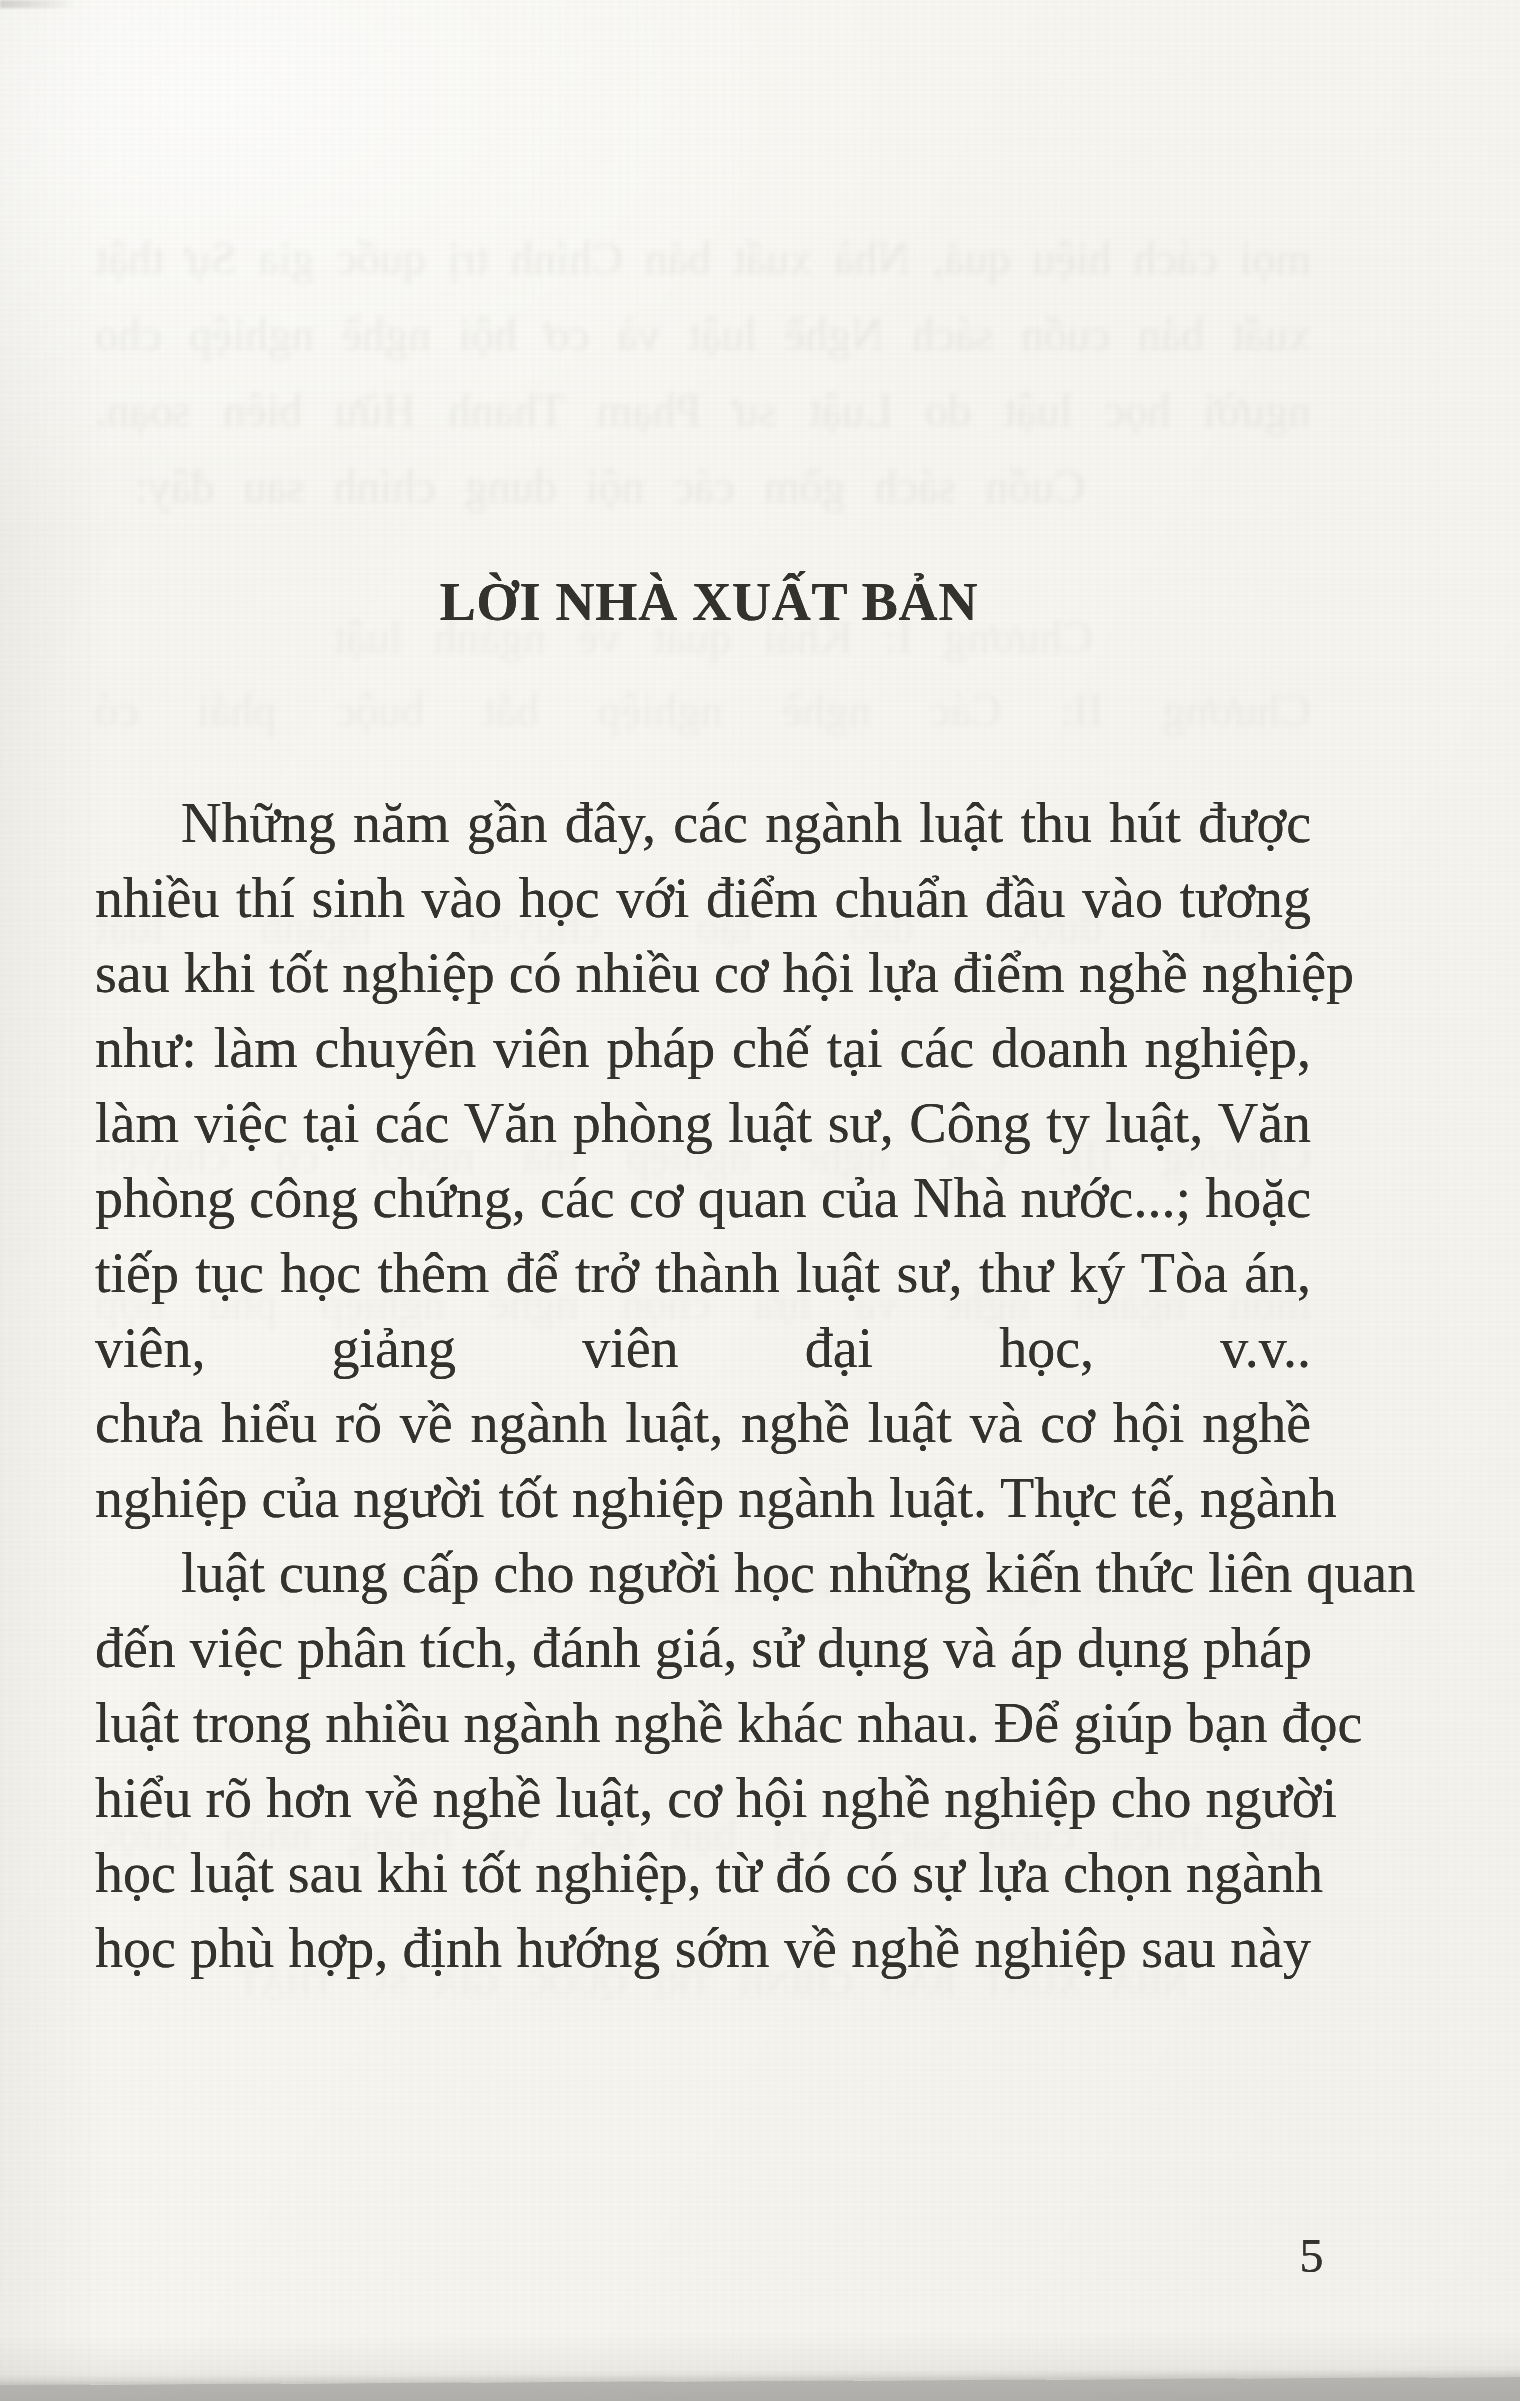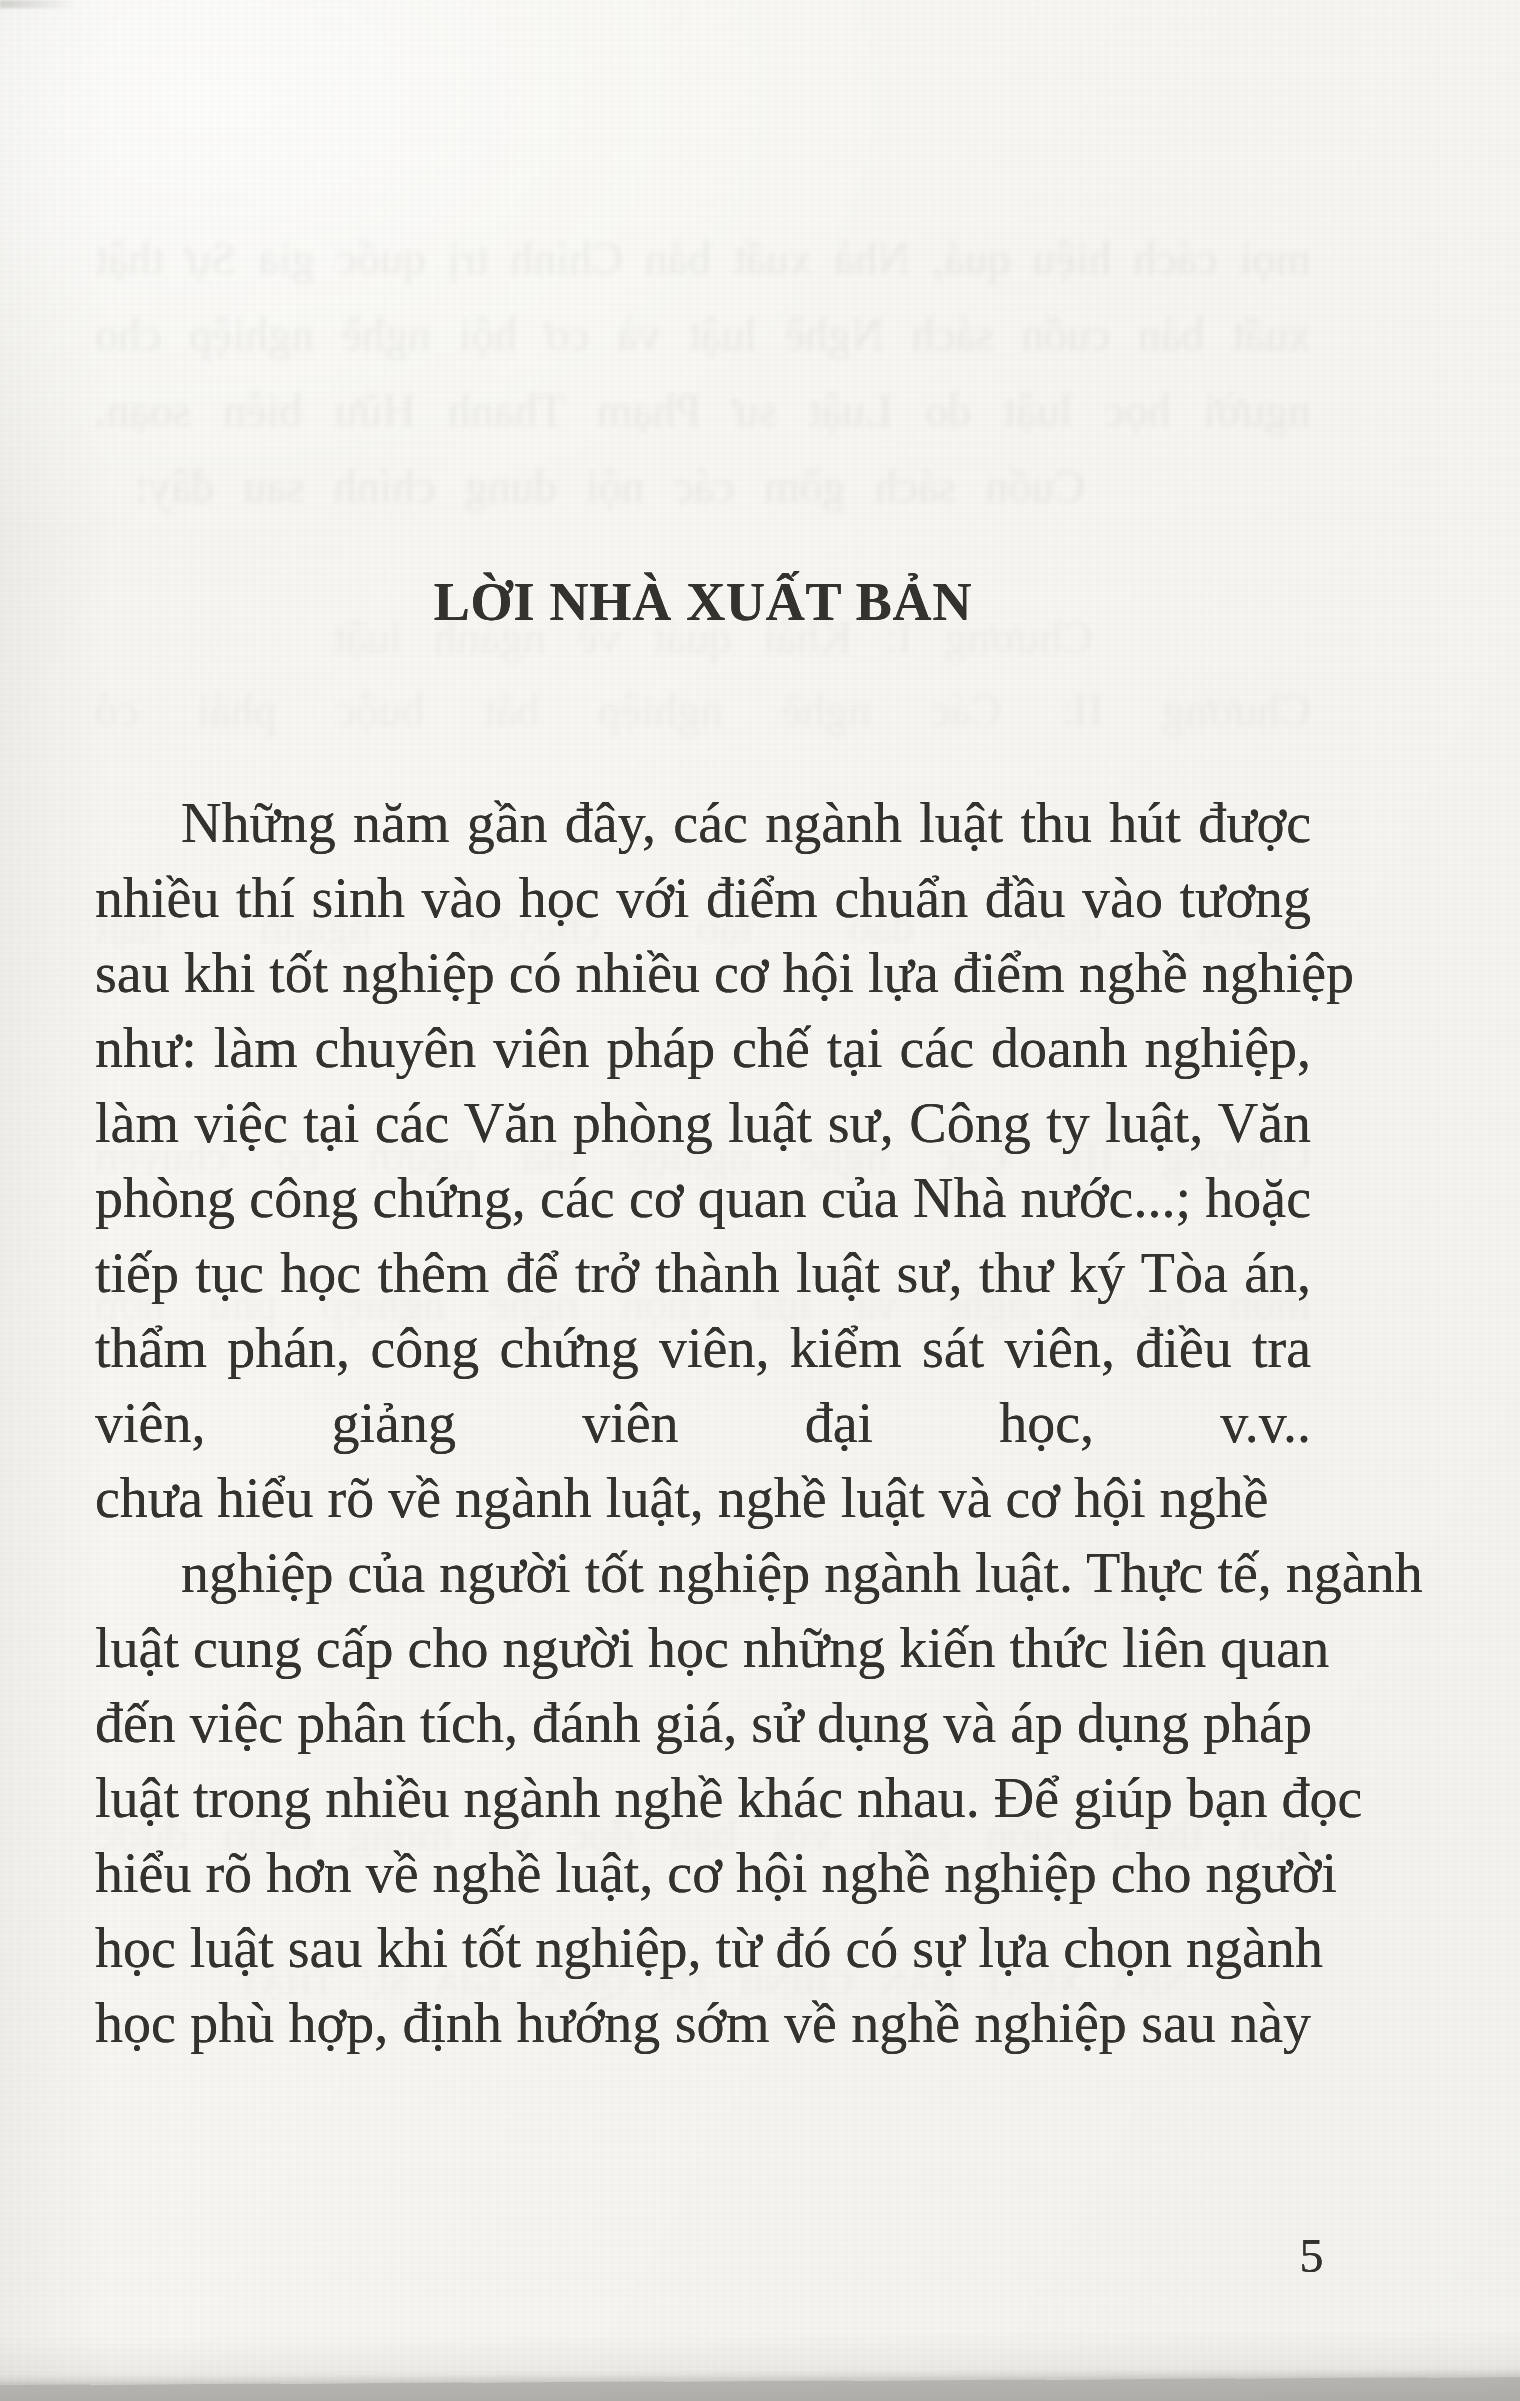--- a/index.html
+++ b/index.html
@@ -53,21 +53,21 @@
   .g6  { top: 899px; opacity: 0.05; }
   .g7  { top: 1129px; opacity: 0.05; }
   .g8  { top: 1276px; opacity: 0.05; }
   .g9  { top: 1561px; left: 253px; width: 918px; opacity: 0.06; font-size: 36px; }
   .g10 { top: 1807px; opacity: 0.05; }
   .g11 { top: 1956px; left: 238px; width: 950px; opacity: 0.055; font-size: 36px; }
   
   .title {
     position: absolute;
     top: 535px;
-    left: 95px;
+    left: 101px;
     width: 1216px;
     text-align: center;
     font-weight: bold;
     font-size: 54px;
     letter-spacing: 0.8px;
     color: var(--ink);
     text-shadow: 0 0 0.5px currentColor;
   }
   .textblock {
     position: absolute;
@@ -141,21 +141,20 @@
   <h1 class="title">LỜI NHÀ XUẤT BẢN</h1>
 
   <div class="textblock">
     <div class="line">Những năm gần đây, các ngành luật thu hút được</div>
     <div class="line">nhiều thí sinh vào học với điểm chuẩn đầu vào tương</div>
     <div class="line">sau khi tốt nghiệp có nhiều cơ hội lựa điểm nghề nghiệp</div>
     <div class="line">như: làm chuyên viên pháp chế tại các doanh nghiệp,</div>
     <div class="line">làm việc tại các Văn phòng luật sư, Công ty luật, Văn</div>
     <div class="line">phòng công chứng, các cơ quan của Nhà nước...; hoặc</div>
     <div class="line">tiếp tục học thêm để trở thành luật sư, thư ký Tòa án,</div>
-    <div class="line">thẩm phán, công chứng viên, kiểm sát viên, điều tra</div>
     <div class="line">viên, giảng viên đại học, v.v..</div>
     <div class="line">chưa hiểu rõ về ngành luật, nghề luật và cơ hội nghề</div>
     <div class="line">nghiệp của người tốt nghiệp ngành luật. Thực tế, ngành</div>
     <div class="line">luật cung cấp cho người học những kiến thức liên quan</div>
     <div class="line">đến việc phân tích, đánh giá, sử dụng và áp dụng pháp</div>
     <div class="line">luật trong nhiều ngành nghề khác nhau. Để giúp bạn đọc</div>
     <div class="line">hiểu rõ hơn về nghề luật, cơ hội nghề nghiệp cho người</div>
     <div class="line">học luật sau khi tốt nghiệp, từ đó có sự lựa chọn ngành</div>
     <div class="line">học phù hợp, định hướng sớm về nghề nghiệp sau này</div>
   </div>

